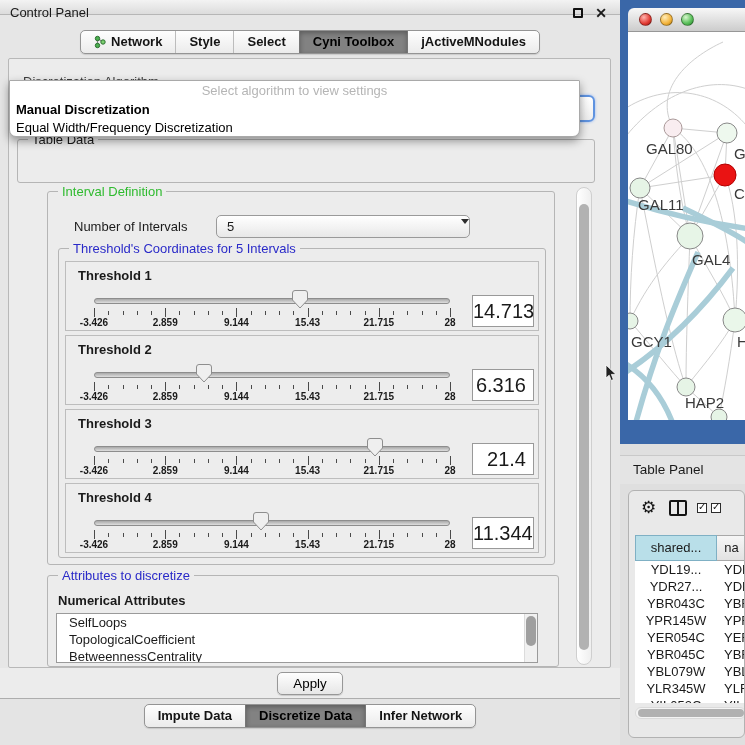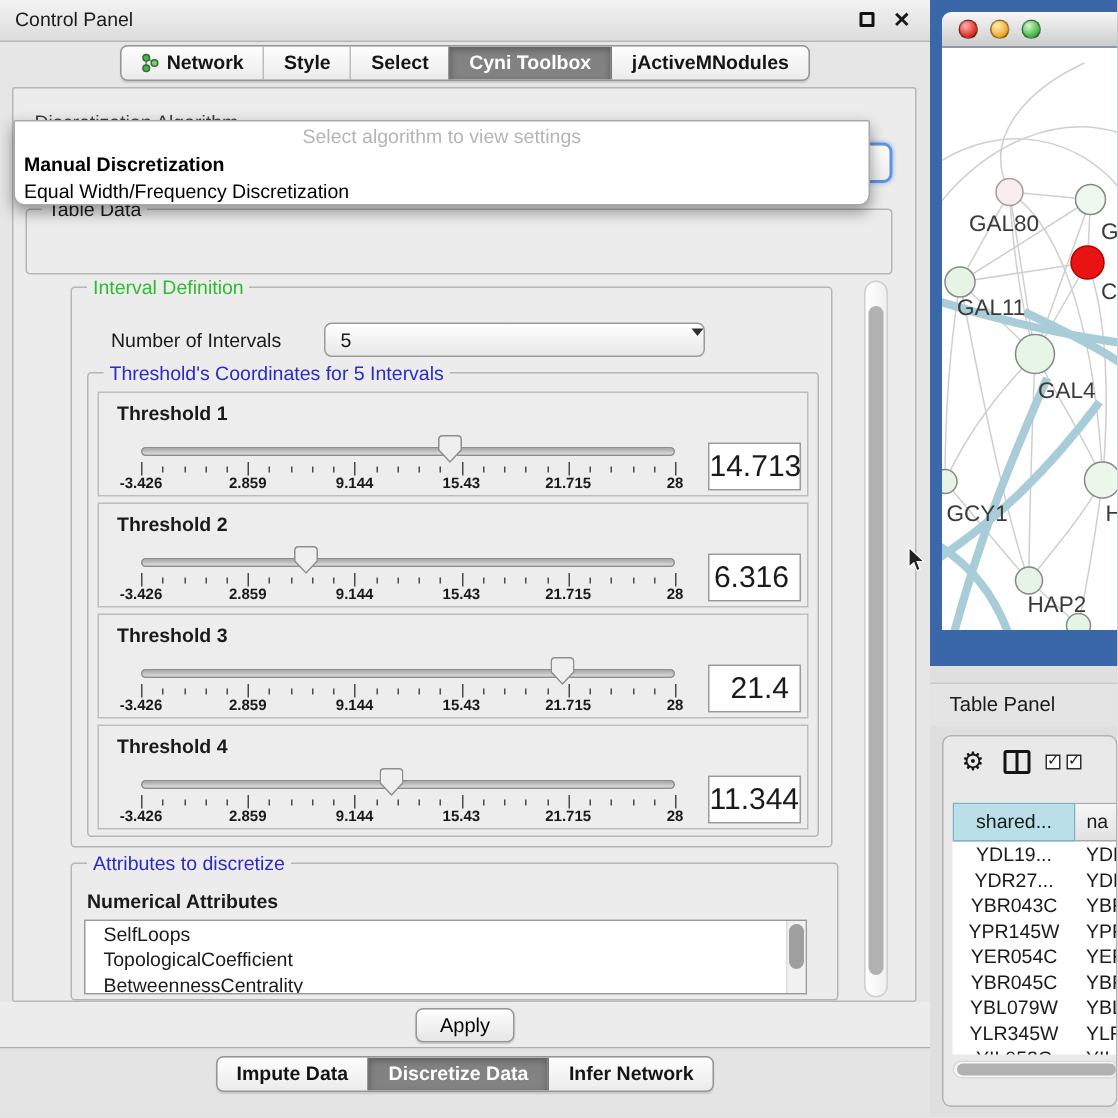--- a/index.html
+++ b/index.html
@@ -2,34 +2,34 @@
 <html><head>
 <meta charset="utf-8">
 <style>
   *{box-sizing:border-box;margin:0;padding:0}
   html,body{width:745px;height:745px}
   body{position:relative;font-family:"Liberation Sans",sans-serif;font-size:13px;color:#1a1a1a;
        background:#dfdfdf;overflow:hidden}
 
   
   #control-panel{position:absolute;left:0;top:0;width:620px;height:745px;background:#e6e6e6}
-  #cp-titlebar{position:absolute;left:0;top:0;width:620px;height:28px;
+  #cp-titlebar{position:absolute;left:0;top:0;width:620px;height:15px;
     background:linear-gradient(#f3f3f3,#dcdcdc);border-bottom:1px solid #b6b6b6}
   #cp-title{position:absolute;left:10px;top:0;line-height:26px}
   #cp-float{position:absolute;right:37px;top:8px;width:10px;height:10px;border:2px solid #111;border-radius:1px}
   #cp-close{position:absolute;right:13px;top:5px;font-weight:bold;font-size:14px}
 
   .tabrow{position:absolute;width:620px;display:flex;justify-content:center}
   #cp-tabs{top:30px}
   #bottom-tabs{top:704px}
   .tabgroup{display:flex;height:24px;border:1px solid #949494;border-radius:5px;overflow:hidden;
     background:linear-gradient(#fefefe,#ebebeb);box-shadow:0 1px 1px rgba(0,0,0,.12)}
   .tab{padding:0 13px;line-height:22px;display:flex;align-items:center;gap:5px;border-left:1px solid #bcbcbc;color:#141414;font-weight:bold;white-space:nowrap}
   .tab:first-child{border-left:none}
-  .tab.selected{background:#828282;color:#ffffff;box-shadow:inset 0 2px 5px rgba(0,0,0,.3);border-left-color:#767676}
+  .tab.selected{background:#828282;color:#000000;box-shadow:inset 0 2px 5px rgba(0,0,0,.3);border-left-color:#767676}
   .tab.selected + .tab{border-left-color:#767676}
 
   #cp-body{position:absolute;left:8px;top:58px;width:603px;height:610px;background:#ececec;
     border:1px solid #b8b8b8;border-radius:2px}
   #cp-bottomstrip{position:absolute;left:0;top:668px;width:620px;height:31px;background:#ececec;border-bottom:1px solid #adadad}
   #cp-footer{position:absolute;left:0;top:699px;width:620px;height:46px;background:#e4e4e4}
 
   .groupbox{position:absolute;border:1px solid #b5b5b5;border-radius:3px}
   .grouplabel{position:absolute;top:-8px;left:10px;background:#ececec;padding:0 4px;white-space:nowrap}
   .glabel-green{color:#2fbb2f}

